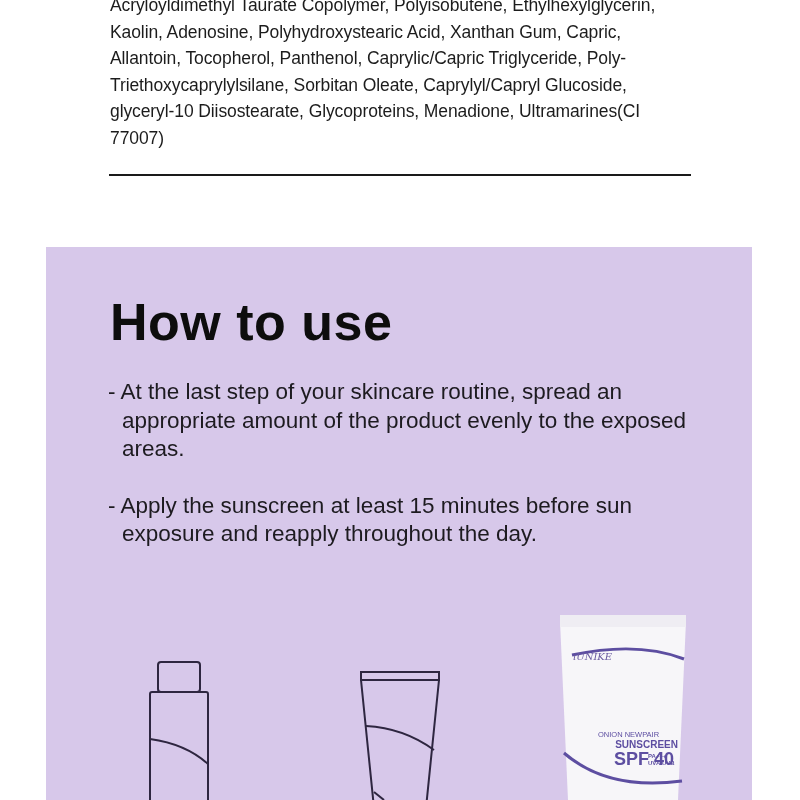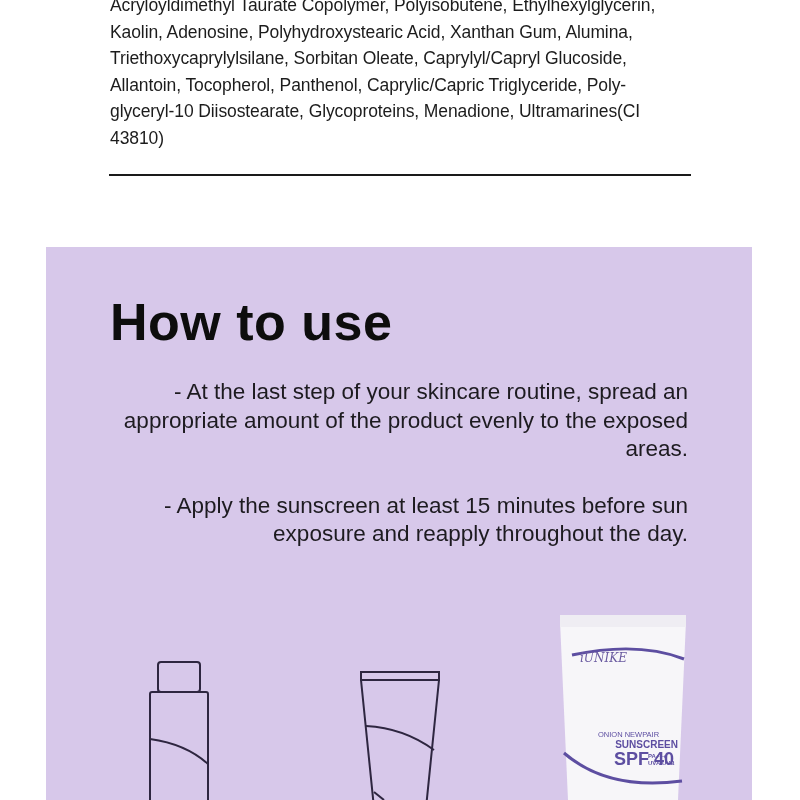--- a/index.html
+++ b/index.html
@@ -21,46 +21,46 @@
   }
   .panel {
     position:absolute; left:46px; top:247px; width:706px; height:560px;
     background:#d7c8ea;
   }
   .title {
     position:absolute; left:108px; top:288px;
     font-size:52px; font-weight:bold; color:#0d0d0d; letter-spacing:0.5px;
     margin:2px; line-height:64px;
   }
-  .steps { position:absolute; left:108px; top:378px; width:580px;text-align:right; }
+  .steps { position:absolute; left:108px; top:378px; width:580px; }
   .step {
     font-size:22.5px; line-height:28.5px; color:#1d1b20;
     padding-left:14px; text-indent:-14px; margin:0 0 28px 0;
   }
   .icon { position:absolute; }
   .stick { left:146px; top:660px; width:64px; height:140px; }
   .tube { left:358px; top:668px; width:84px; height:132px; }
   .product { left:558px; top:613px; width:130px; height:187px; }
-  .label-brand { position:absolute; left:22px; top:38px; font-family:"DejaVu Serif", serif; font-style:italic; font-size:12px; color:#6a5aa0; }
+  .label-brand { position:absolute; left:15px; top:38px; font-family:"DejaVu Serif", serif; font-style:italic; font-size:10px; color:#6a5aa0; }
   .label-script { position:absolute; left:22px; top:50px; font-family:"DejaVu Serif", serif; font-style:italic; font-size:16px; line-height:18px; color:#5e4f99; }
   .label-name { position:absolute; left:40px; top:117px; font-size:7.5px; font-weight:normal; color:#5d4ea1; text-align:left; width:80px; }
   .label-type { position:absolute; left:40px; top:126px; font-size:10px; font-weight:bold; color:#5d4ea1; text-align:right; width:80px; }
   .label-spf { position:absolute; left:56px; top:136px; font-size:18px; font-weight:bold; color:#5d4ea1; }
   .label-pa { position:absolute; left:90px; top:140px; font-size:6px; font-weight:bold; color:#5d4ea1; line-height:7px; }
 </style>
 </head>
 <body>
 
 <div class="ingredients">
   <p>Acryloyldimethyl Taurate Copolymer, Polyisobutene, Ethylhexylglycerin,</p>
-  <p>Kaolin, Adenosine, Polyhydroxystearic Acid, Xanthan Gum, Alumina,</p>
+  <p>Kaolin, Adenosine, Polyhydroxystearic Acid, Xanthan Gum, Capric,</p>
+  <p>Allantoin, Tocopherol, Panthenol, Caprylic/Capric Triglyceride, Poly-</p>
   <p>Triethoxycaprylylsilane, Sorbitan Oleate, Caprylyl/Capryl Glucoside,</p>
-  <p>Allantoin, Tocopherol, Panthenol, Caprylic/Capric Triglyceride, Poly-</p>
   <p>glyceryl-10 Diisostearate, Glycoproteins, Menadione, Ultramarines(CI</p>
-  <p>43810)</p>
+  <p>77007)</p>
 </div>
 
 <div class="divider"></div>
 
 <div class="panel"></div>
 
 <h2 class="title">How to use</h2>
 
 <div class="steps">
   <p class="step">- At the last step of your skincare routine, spread an appropriate amount of the product evenly to the exposed areas.</p>

